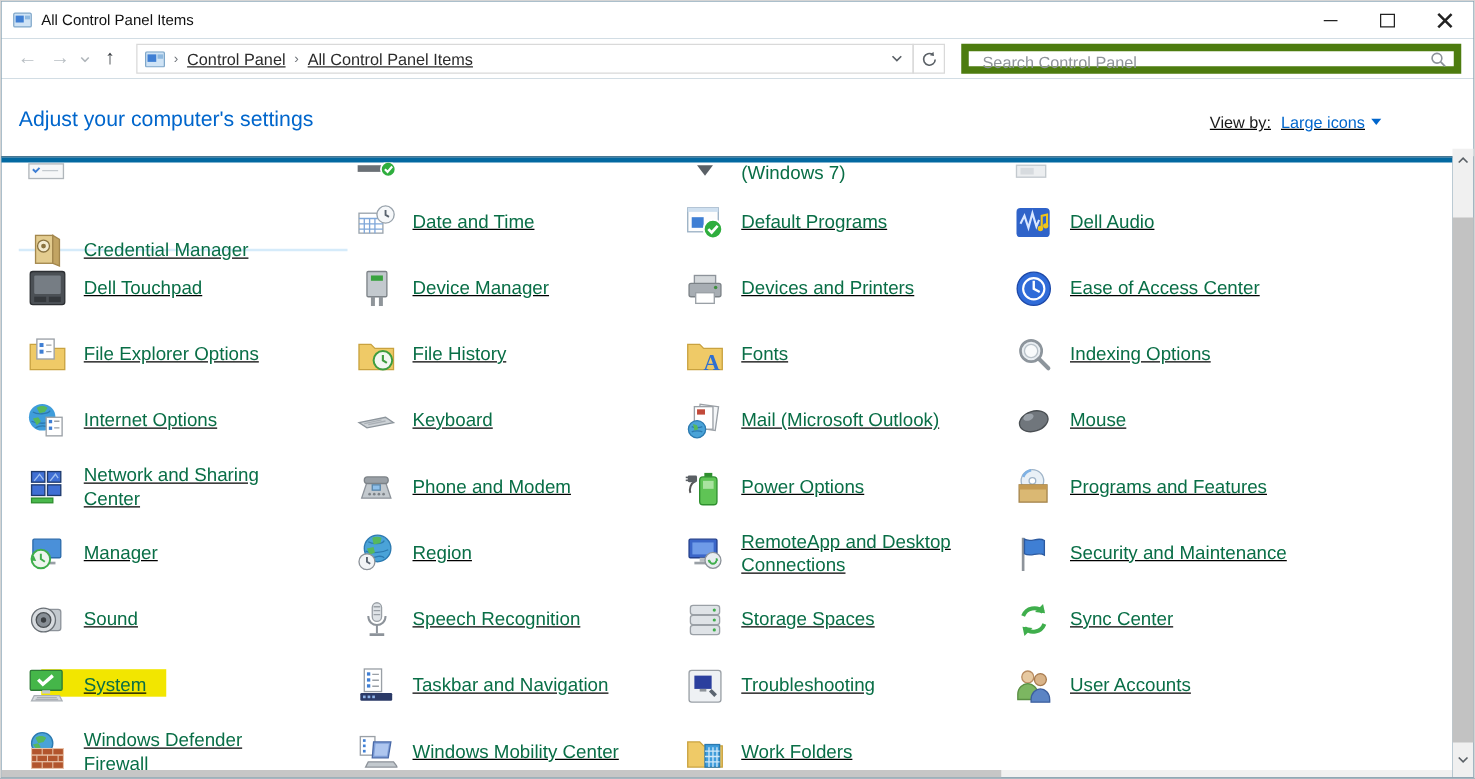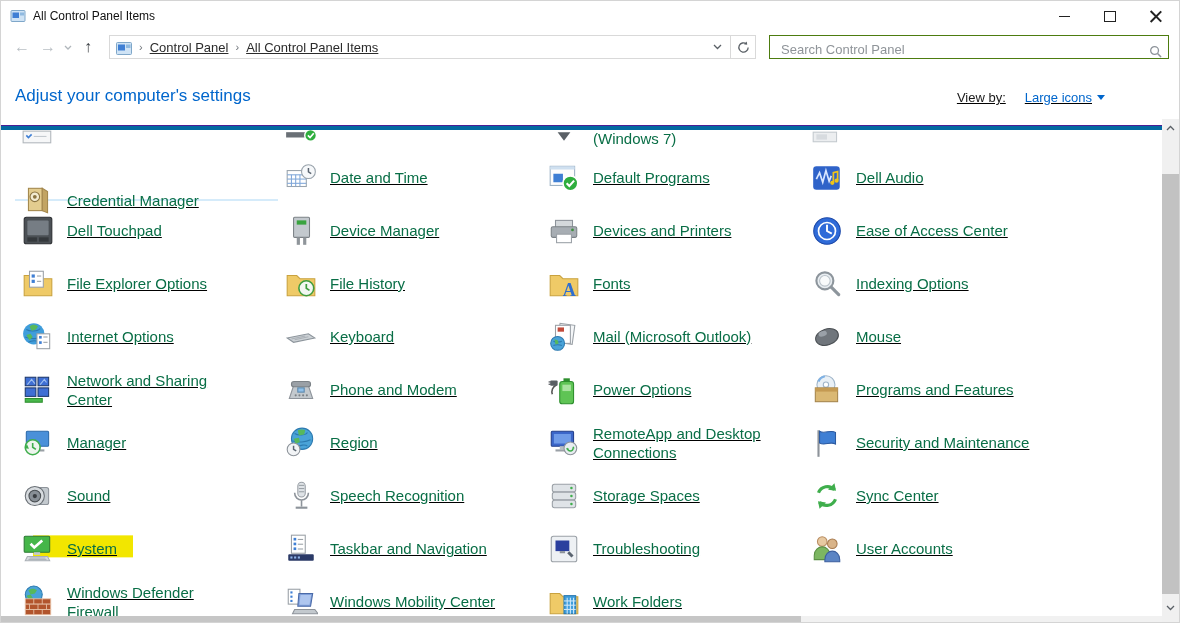--- a/index.html
+++ b/index.html
@@ -1,17 +1,17 @@
 <!DOCTYPE html>
 <html><head>
 <meta charset="utf-8">
 <style>
   html,body { margin:0; padding:0; background:#e8e8e8; }
   .window {
-    position:relative; width:1180px; height:623px; background:#4c1d95;
+    position:relative; width:1180px; height:623px; background:#0c4a6e;
     font-family:"Liberation Sans","DejaVu Sans",sans-serif; overflow:hidden;
     border:1px solid #d4d4d4; box-sizing:border-box;
   }
   
   .titlebar { height:30px; display:flex; align-items:center; background:#fff; }
   .title-icon { margin-left:9px; width:16px; height:16px; flex:none; }
   .title-text { margin-left:7px; font-size:12px; color:#111; }
   .caption { margin-left:auto; display:flex; height:30px; }
   .cap-btn { width:46px; height:30px; display:flex; align-items:center; justify-content:center; cursor:default; }
   .min-glyph { width:11px; height:1px; background:#222; }
@@ -33,34 +33,34 @@
   .crumb-icon { width:16px; height:13px; flex:none; }
   .crumb-sep { margin:0 7px; color:#6d7278; font-size:11px; }
   .crumb { font-size:13px; color:#2b2b2b; white-space:nowrap;text-decoration:underline; }
   .addr-spacer { flex:1; }
   .addr-chev { width:22px; height:22px; display:flex; align-items:center; justify-content:center; }
   .refresh-btn {
     margin-left:-1px; width:26px; height:24px; border:1px solid #d9d9d9;
     display:flex; align-items:center; justify-content:center; box-sizing:border-box;
   }
   .searchbox {
-    margin-left:13px; flex:1; height:24px; border:1px solid #4d7c0f;
-    display:flex; align-items:flex-end; padding:0 6px 0 9px; box-sizing:border-box;
+    margin-left:13px; flex:1; height:24px; border:6px solid #4d7c0f;
+    display:flex; align-items:flex-start; padding:0 6px 0 9px; box-sizing:border-box;
   }
   .searchbox input {
     flex:1; border:none; outline:none; font-size:13px;
     font-family:"Liberation Sans","DejaVu Sans",sans-serif; color:#444; background:transparent;
   }
   .searchbox input::placeholder { color:#8f9499; }
   
   .header-row { position:relative; height:62px; background:#fff;padding-left:40px; }
   .settings-link { position:absolute; left:14px; top:23px; font-size:17px; color:var(--blue); }
   .view-by { position:absolute; right:74px; top:27px; font-size:13px; display:flex; align-items:center;text-decoration:underline; }
   .view-by-label { color:#1a1a1a; margin-right:8px; }
-  .view-by-value { color:var(--blue);margin-left:11px; }
+  .view-by-value { color:var(--blue); }
   .caret-down { margin-left:5px; width:0; height:0; border-left:4px solid transparent; border-right:4px solid transparent; border-top:5px solid var(--blue); }
   
   .viewport {
     position:absolute; top:125px; left:0; right:17px; bottom:6px;
     overflow:hidden; background:#fff; border-top:4px solid #0369a1;text-decoration:underline;
   }
   .items-grid, .partial-row {
     display:grid; grid-template-columns:263px 263px 263px 1fr;
     padding-left:14px;
   }

